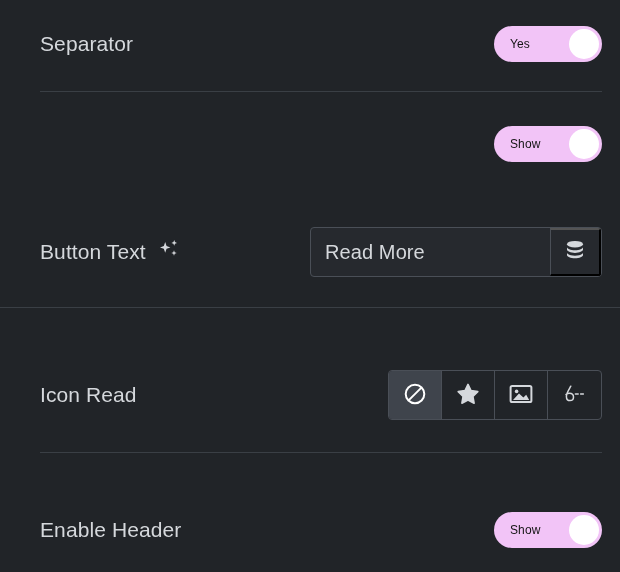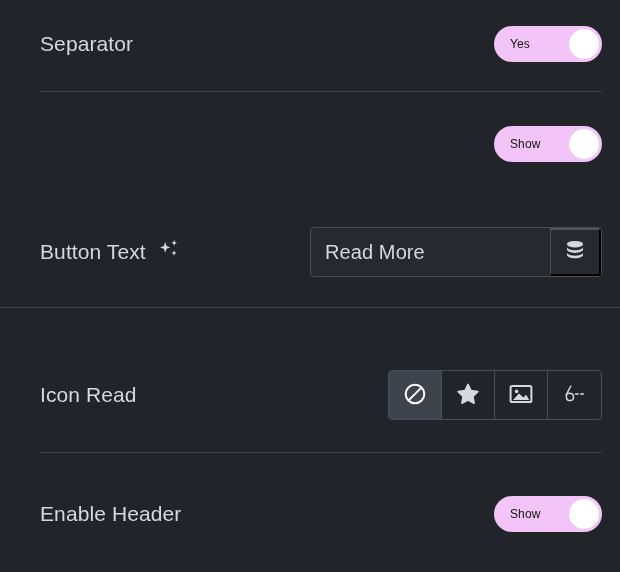--- a/index.html
+++ b/index.html
@@ -267,21 +267,21 @@
             <line x1="19.6" y1="13.0" x2="22.4" y2="13.0" stroke="#d5d8dc" stroke-width="1.5" stroke-linecap="round"></line>
           </svg>
         </span>
       </button>
 
     </div>
   </div>
 
   <div class="divider" style="top:452px;"></div>
 
-  <div class="row" style="top:496px;height:36px;">
+  <div class="row" style="top:512px;height:36px;">
     <div class="row-label">
       <span>Enable Header</span>
     </div>
     <button class="toggle">
       <span class="toggle-text">Show</span>
       <span class="toggle-knob"></span>
     </button>
   </div>
 
 </div>

